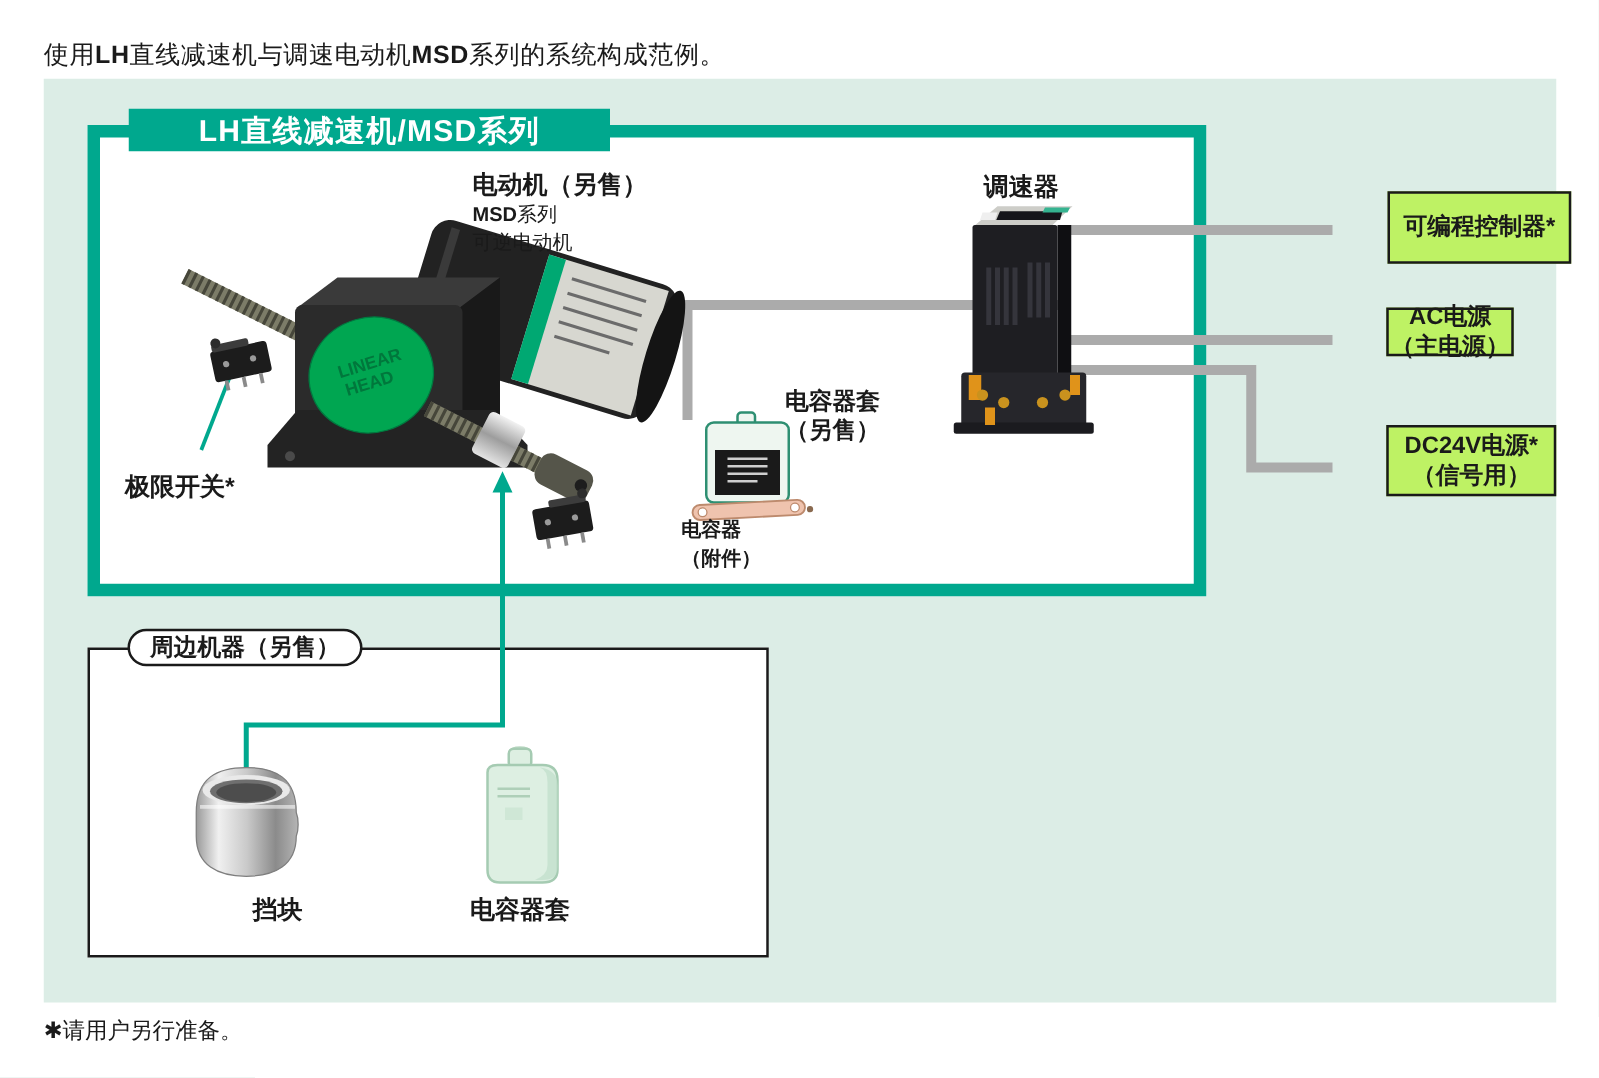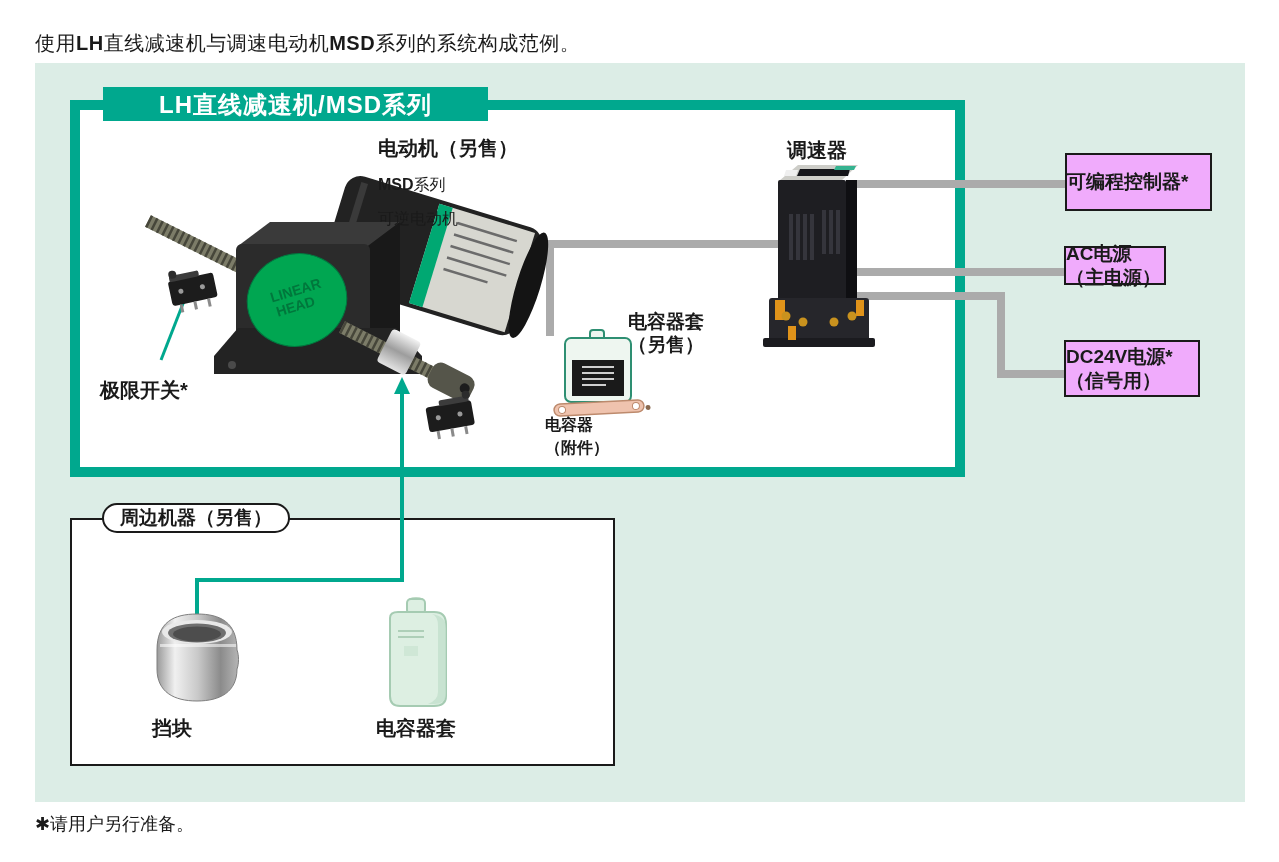--- a/index.html
+++ b/index.html
@@ -20,39 +20,39 @@
   
   #banner{left:103px;top:87px;width:385px;height:34px;background:#00a88e;color:#ffffff;
     font-size:24px;font-weight:bold;display:flex;align-items:flex-end;justify-content:center;
     letter-spacing:1px;z-index:2;}
   
   #art{left:0;top:0;width:1279px;height:862px;z-index:3;}
   
   .lbl{z-index:4;line-height:1.2;}
   #motor-label{left:378px;top:136px;}
   #motor-label .l1{font-size:20px;font-weight:bold;}
-  #motor-label .l2,#motor-label .l3{font-size:16px;margin-top:15px;}
+  #motor-label .l2,#motor-label .l3{font-size:16px;margin-top:3px;}
   #controller-label{left:787px;top:138px;font-size:20px;font-weight:bold;}
   #limit-switch-label{left:100px;top:357px;font-size:20px;font-weight:bold;margin-top:21px;}
   #cap-cover-label{left:628px;top:310px;font-size:19px;font-weight:bold;line-height:23px;}
   #capacitor-label{left:545px;top:413px;font-size:16px;font-weight:bold;line-height:23px;}
-  .conn-box{background:#f0abfc;border:2px solid #1a1a1a;box-sizing:border-box;
-    display:flex;flex-direction:column;align-items:flex-start;justify-content:center;
-    font-size:19px;font-weight:bold;line-height:24px;text-align:center;z-index:4;}
+  .conn-box{background:#bef264;border:2px solid #1a1a1a;box-sizing:border-box;
+    display:flex;flex-direction:column;align-items:center;justify-content:center;
+    font-size:19px;font-weight:bold;line-height:24px;text-align:center;z-index:4;margin-left:45px;}
   #box-plc{left:1065px;top:153px;width:147px;height:58px;}
   #box-ac{left:1064px;top:246px;width:102px;height:39px;}
   #box-dc{left:1064px;top:340px;width:136px;height:57px;}
   
   #periph-box{left:70px;top:518px;width:545px;height:248px;background:#ffffff;
     border:2px solid #1a1a1a;box-sizing:border-box;z-index:1;}
   #periph-pill{left:102px;top:503px;width:188px;height:30px;background:#ffffff;
     border:2px solid #1a1a1a;border-radius:16px;box-sizing:border-box;
     display:flex;align-items:center;justify-content:center;
     font-size:19px;font-weight:bold;z-index:4;}
-  #stopper-label{left:152px;top:716px;width:90px;text-align:left;font-size:20px;font-weight:bold;}
+  #stopper-label{left:152px;top:716px;width:90px;text-align:right;font-size:20px;font-weight:bold;}
   #cover-item-label{left:356px;top:716px;width:120px;text-align:center;font-size:20px;font-weight:bold;}
   #footnote{left:35px;top:812px;font-size:18px;z-index:5;}
 </style>
 </head>
 <body>
 
 <div class="abs" id="intro">
   <span>使用</span><b>LH</b><span>直线减速机与调速电动机</span><b>MSD</b><span>系列的系统构成范例。</span>
 </div>
 

